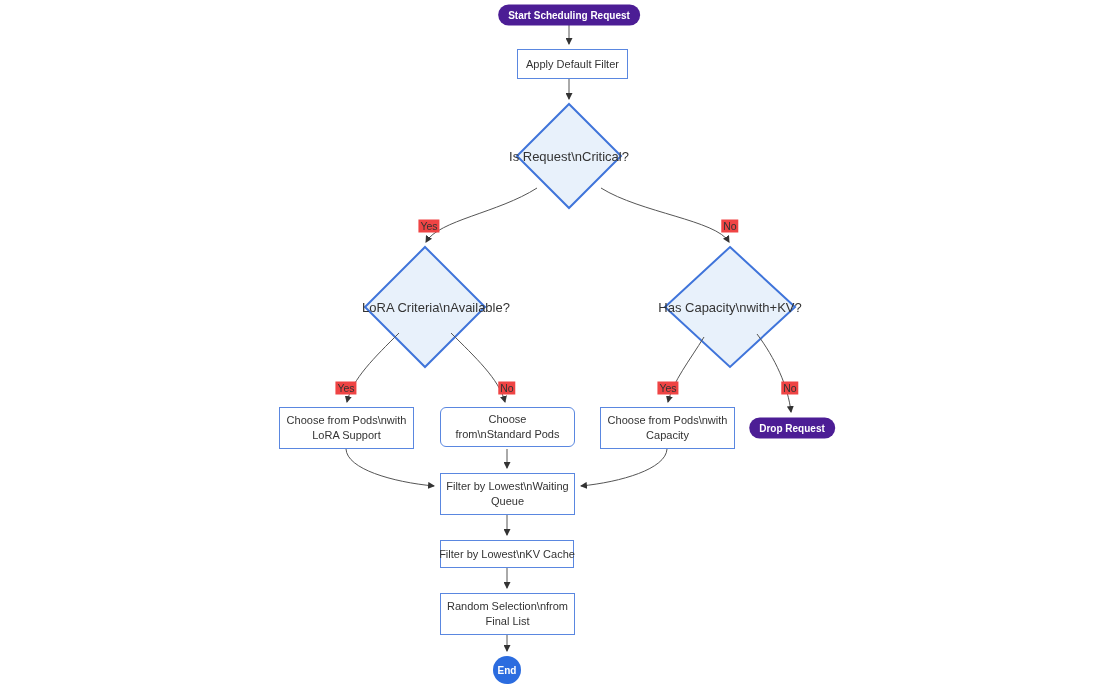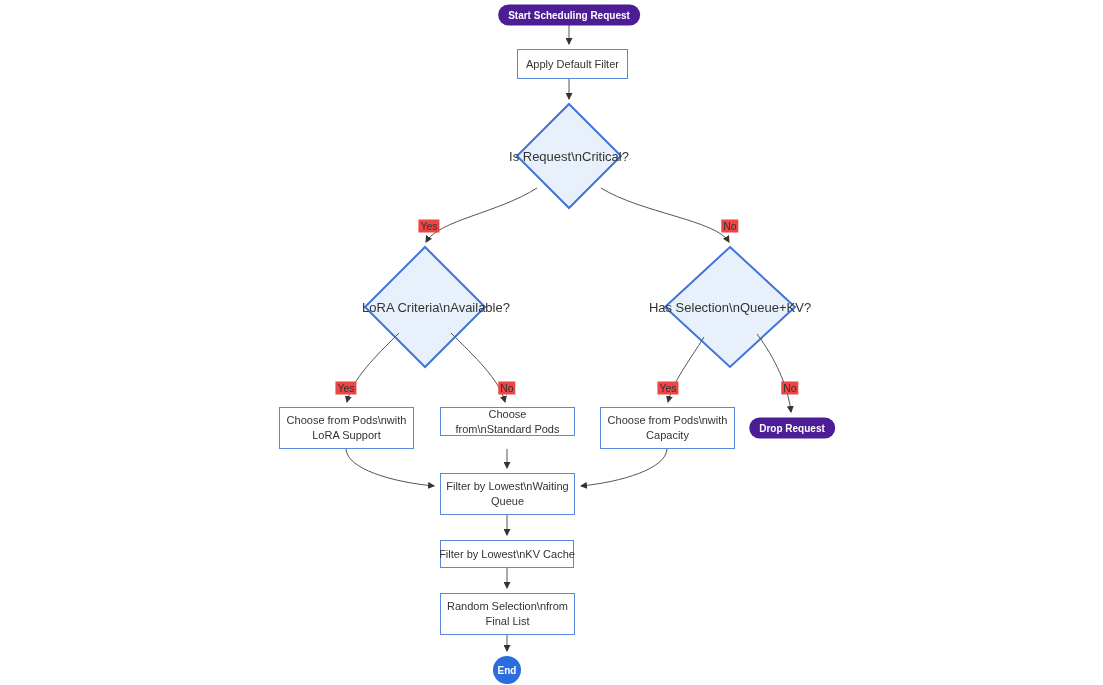--- a/index.html
+++ b/index.html
@@ -117,27 +117,27 @@
   <div class="node stadium" style="left:569px; top:14.5px;">Start Scheduling Request</div>
 
   <div class="node process" style="left:517px; top:49px; width:111px; height:30px;">
     <span class="lbl">Apply Default Filter</span>
   </div>
 
   <div class="diamond-label" style="left:569px; top:156px;">Is Request\nCritical?</div>
 
   <div class="diamond-label" style="left:436px; top:307px;">LoRA Criteria\nAvailable?</div>
 
-  <div class="diamond-label" style="left:730px; top:307px;">Has Selection\nQueue+KV?</div>
+  <div class="diamond-label" style="left:730px; top:307px;">Has Capacity\nwith+KV?</div>
 
   <div class="node process w125" style="left:279px; top:407px; width:135px; height:42px;">
     <span class="lbl">Choose from Pods\nwith LoRA Support</span>
   </div>
 
-  <div class="node process w110" style="left:440px; top:407px; width:135px; height:29px;">
+  <div class="node process w110" style="left:440px; top:407px; width:135px; height:40px;border-radius:6px;">
     <span class="lbl">Choose from\nStandard Pods</span>
   </div>
 
   <div class="node process w125" style="left:600px; top:407px; width:135px; height:42px;">
     <span class="lbl">Choose from Pods\nwith Capacity</span>
   </div>
 
   <div class="node stadium" style="left:792px; top:428px;">Drop Request</div>
 
   <div class="node process w125" style="left:440px; top:473px; width:135px; height:42px;">

